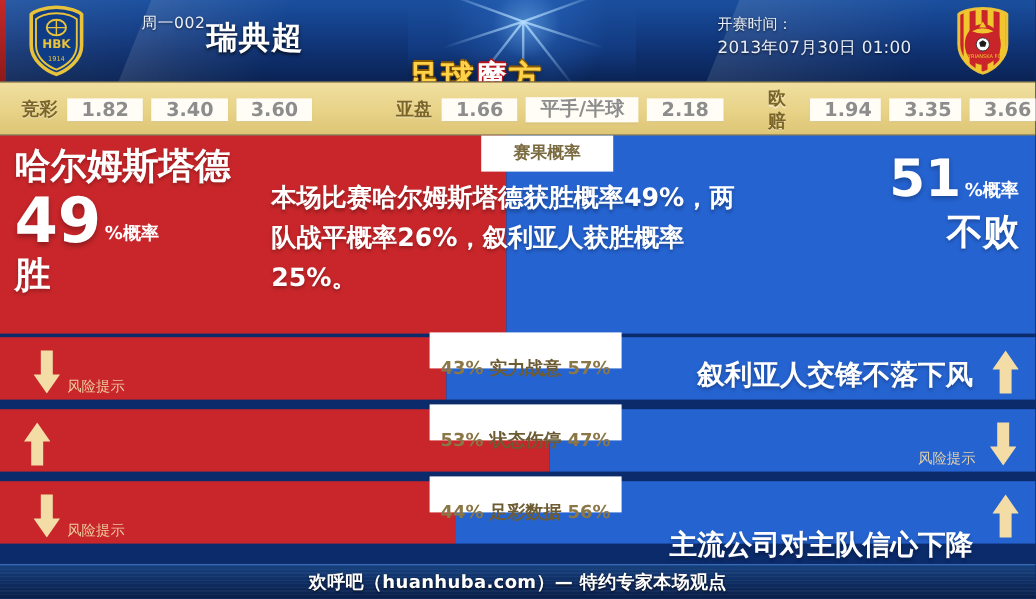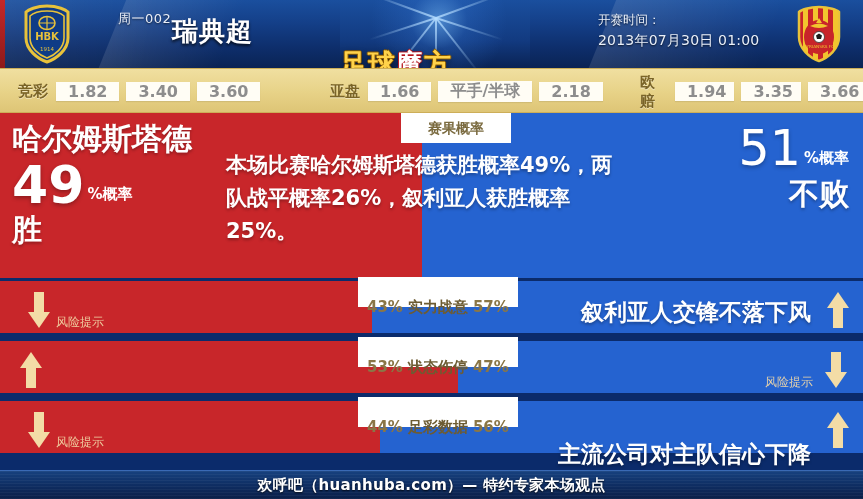--- a/index.html
+++ b/index.html
@@ -135,21 +135,21 @@
     text-shadow:0 2px 3px rgba(0,0,0,.28);
   }
   .away-block {
     position:absolute; right:14px; top:8px; width:250px; color:#fff; text-align:right;
   }
   .away-name {
     font-size:30px; font-weight:bold; line-height:36px;
     text-shadow:0 2px 3px rgba(0,0,0,.28);
   }
   .away-num-row { display:flex; align-items:flex-end; justify-content:flex-end; margin-top:2px; }
-  .away-num { font-size:49px; font-weight:normal; line-height:52px; text-shadow:0 2px 4px rgba(0,0,0,.3); }
+  .away-num { font-size:43px; font-weight:bold; line-height:52px; text-shadow:0 2px 4px rgba(0,0,0,.3); }
   .away-pct { font-size:15px; font-weight:bold; margin-left:3px; margin-bottom:7px; }
   .away-verb { font-size:30px; font-weight:bold; line-height:34px; margin-top:2px; text-shadow:0 2px 3px rgba(0,0,0,.28); }
 
   .summary {
     position:absolute; left:226px; top:36px; width:395px;
     color:#ffffff; font-size:21px; font-weight:bold; line-height:33px;
     text-shadow:0 2px 3px rgba(0,0,0,.3);
   }
 
   

